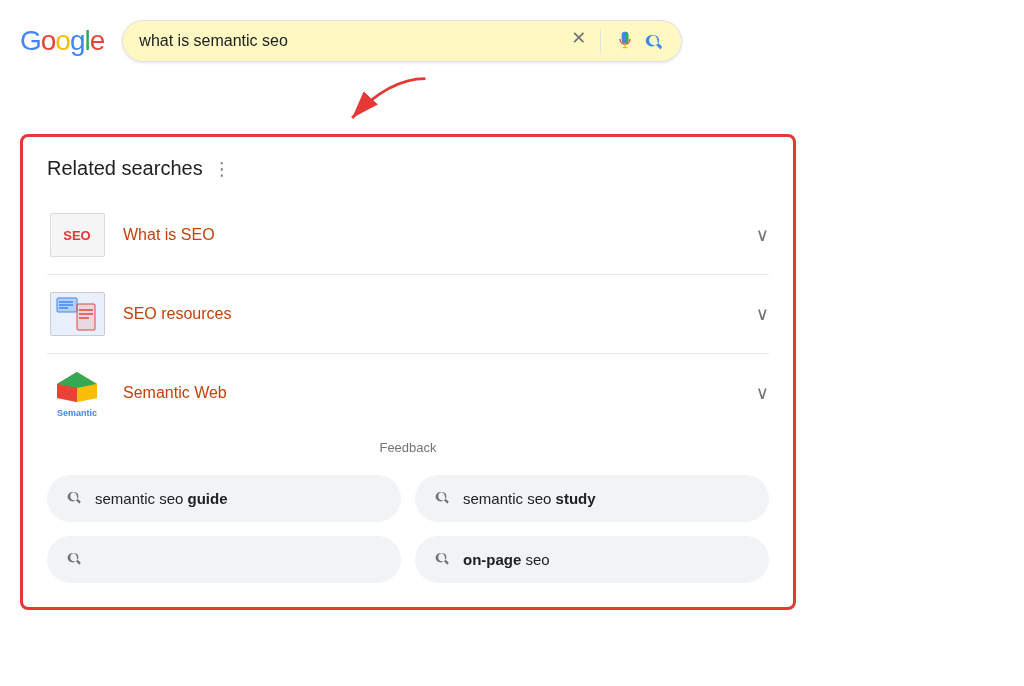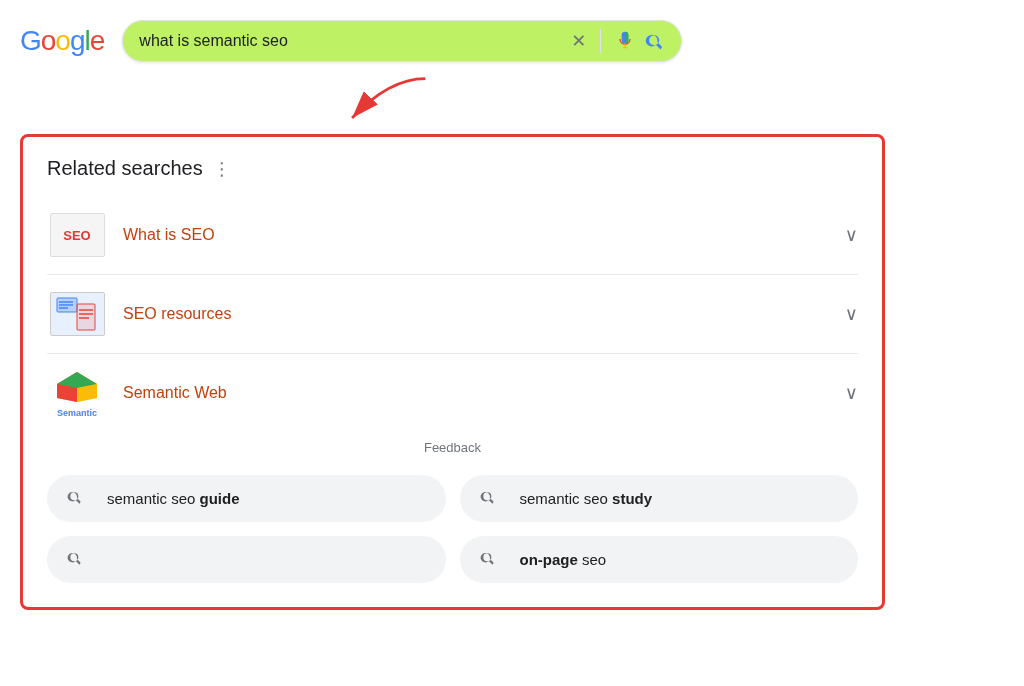--- a/index.html
+++ b/index.html
@@ -33,26 +33,25 @@
       letter-spacing: -1px;
       user-select: none;
     }
     .g-blue { color: #4285F4; }
     .g-red { color: #EA4335; }
     .g-yellow { color: #FBBC05; }
     .g-green { color: #34A853; }
 
     .search-bar-wrapper {
       display: flex;
-      align-items: center;
       border: 1px solid #dfe1e5;
       border-radius: 24px;
       padding: 8px 16px;
       width: 560px;
-      background: #bef264;
+      background: #fef9c3;
       box-shadow: 0 1px 3px rgba(0,0,0,0.1);
       gap: 10px;
     }
 
     .search-input {
       flex: 1;
       border: none;
       outline: none;
       font-size: 16px;
       color: #202124;
@@ -98,21 +97,21 @@
       left: 290px;
       top: 0;
       width: 130px;
       height: 55px;
     }
 
     
     .related-box {
       border: 3px solid #e53935;
       border-radius: 8px;
-      width: 865px;
+      width: 776px;
       background: #fff;
       padding: 20px 24px 24px 24px;
       position: relative;
     }
 
     .related-header {
       display: flex;
       align-items: center;
       gap: 10px;
       margin-bottom: 16px;
@@ -191,21 +190,21 @@
     .suggestions-grid {
       display: grid;
       grid-template-columns: 1fr 1fr;
       gap: 14px;
       margin-top: 4px;
     }
 
     .suggestion-pill {
       display: flex;
       align-items: center;
-      gap: 24px;
+      gap: 12px;
       background: #f1f3f4;
       border-radius: 24px;
       padding: 14px 20px;
       cursor: pointer;
       font-size: 15px;
       color: #202124;
     }
 
     .pill-search-icon {
       color: #70757a;

